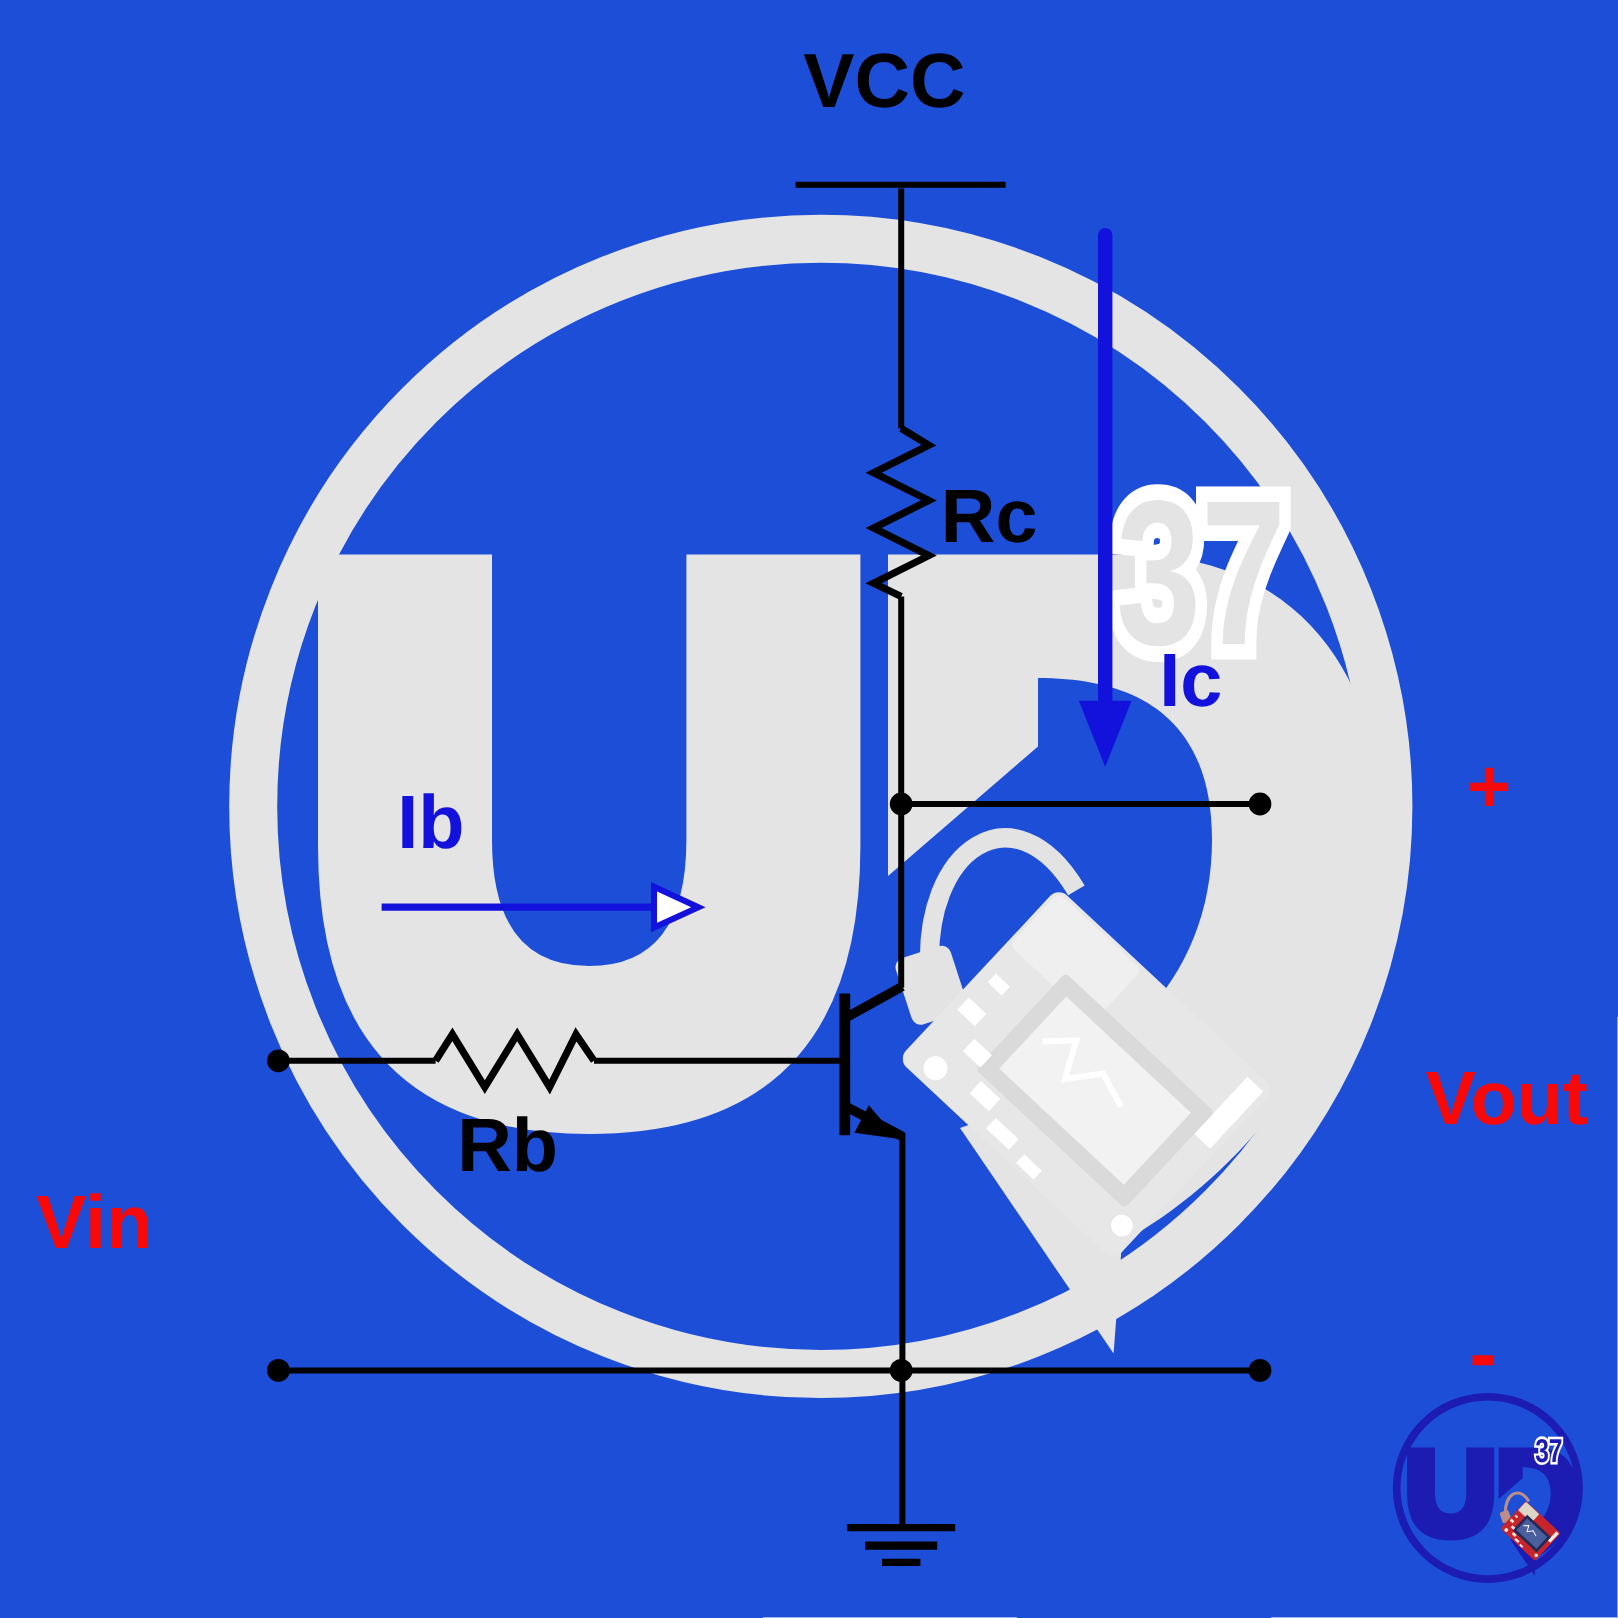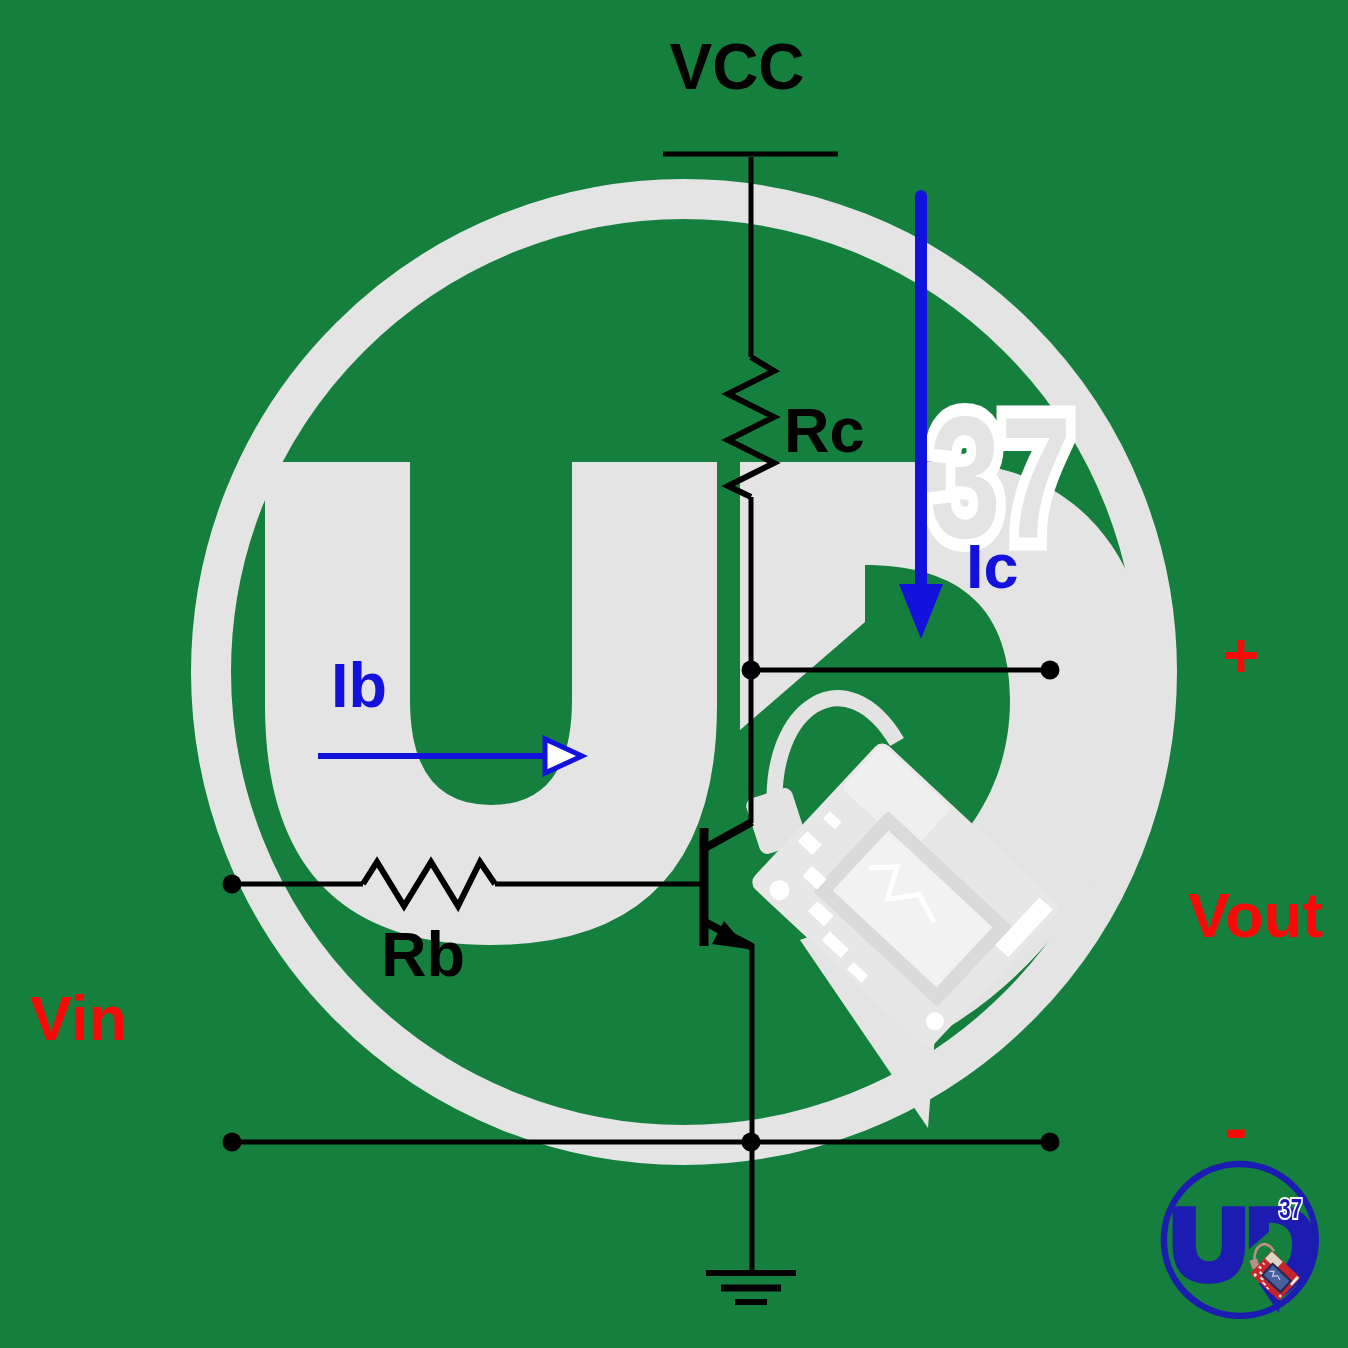--- a/index.html
+++ b/index.html
@@ -1,16 +1,16 @@
 <!DOCTYPE html>
 <html><head>
 <meta charset="utf-8">
 <style>
   html,body{margin:0;padding:0;background:#ffffff;}
-  .canvas{position:relative;width:1348px;height:1348px;background:#15803d;overflow:hidden;}
+  .canvas{position:relative;width:1348px;height:1348px;background:#1d4ed8;overflow:hidden;}
   svg{display:block;}
   text{font-family:"Liberation Sans","DejaVu Sans",sans-serif;font-weight:bold;}
   .lbl-black{fill:#000000;font-size:63px;}
   .lbl-red{fill:#f90808;font-size:63px;}
   .lbl-blue{fill:#1312dc;font-size:63px;}
   .lbl-vcc{font-size:64px;}
   .minus{font-size:70px;}
   .wire{stroke:#000000;stroke-width:5;fill:none;}
   .zig{stroke:#000000;stroke-width:6;fill:none;stroke-linejoin:miter;}
   .tr{stroke:#000000;fill:none;}

